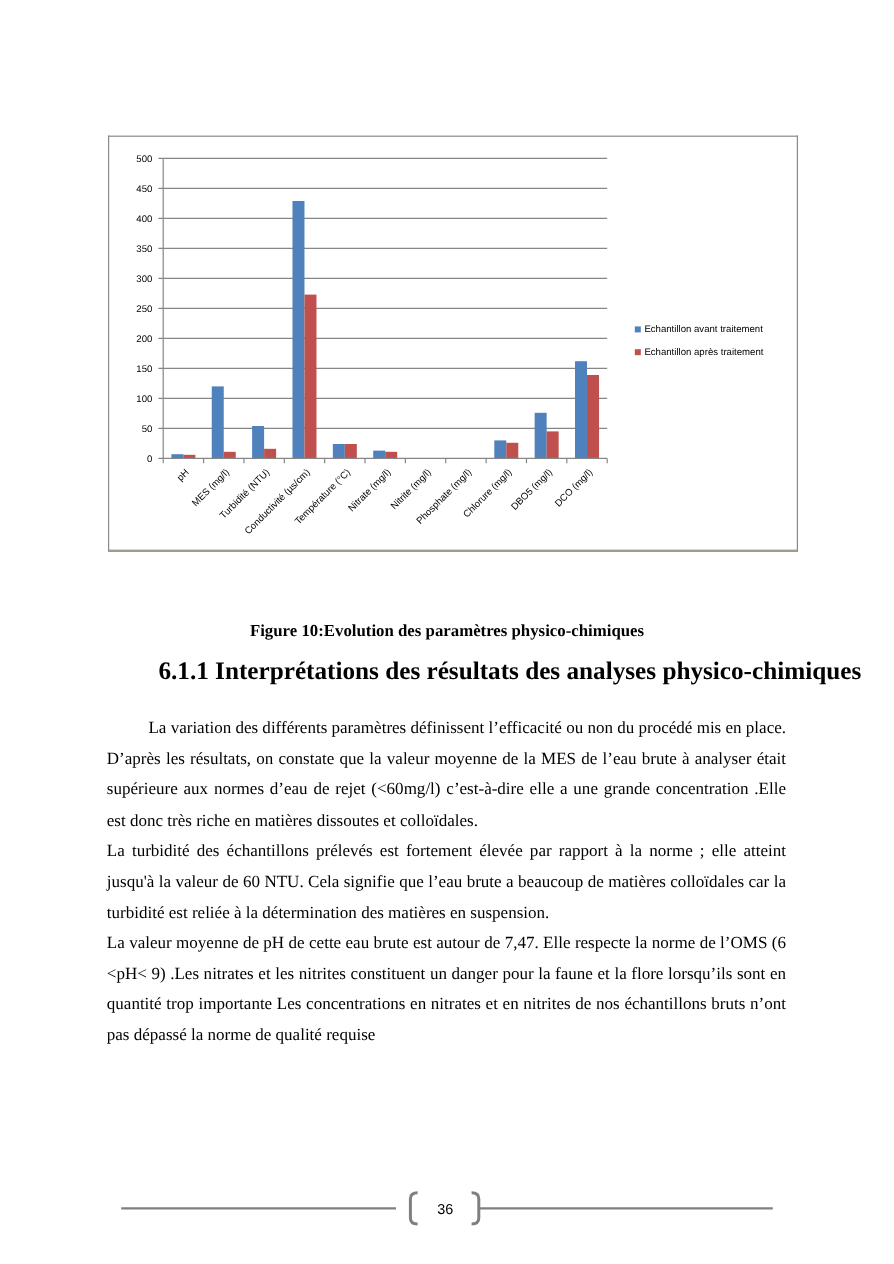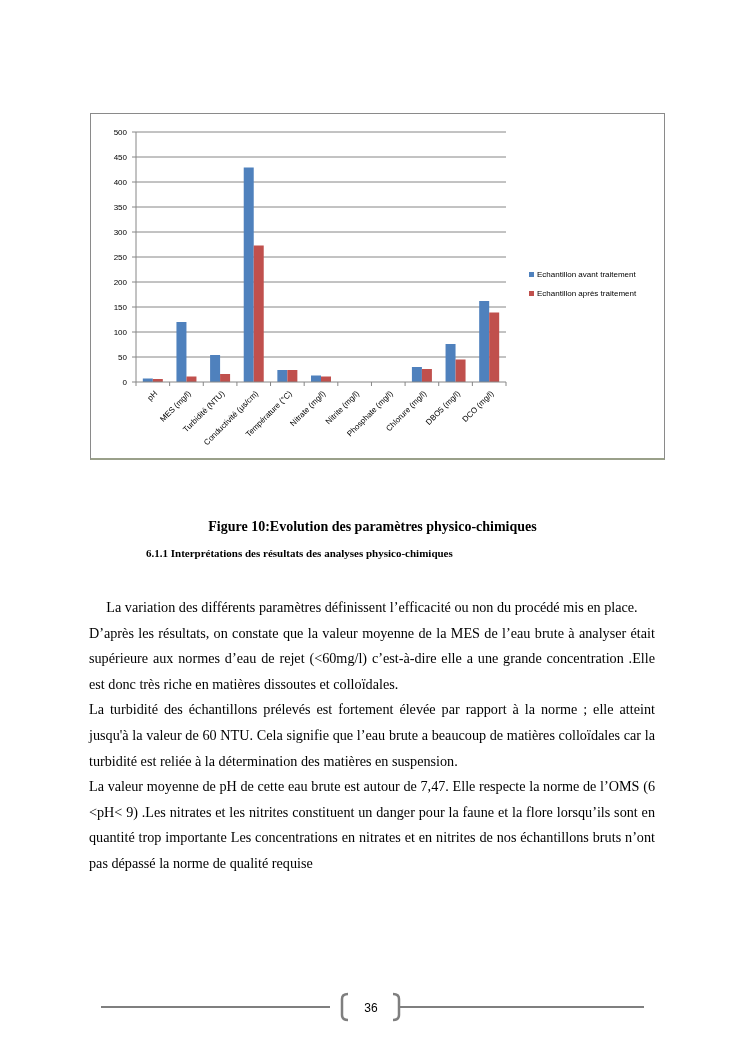--- a/index.html
+++ b/index.html
@@ -1,20 +1,20 @@
 <!DOCTYPE html>
 <html><head>
 <meta charset="utf-8">
 <style>
   html, body { margin:0; padding:0; background:#ffffff; }
   body { width:745px; height:1053px; position:relative; overflow:hidden; font-family:"Liberation Serif", serif; color:#000; }
   .chart-frame { position:absolute; left:90px; top:113px; width:575px; height:347px; border:1px solid #8a8a8a; border-bottom:2px solid #9aa08a; box-sizing:border-box; background:#fff; }
   svg text { font-family:"Liberation Sans", sans-serif; }
   .caption { position:absolute; left:0; width:745px; top:519px; text-align:center; font-weight:bold; font-size:14px; }
-  .heading { position:absolute; left:132px; top:547px; font-weight:bold; font-size:11px;margin-left:14px; }
+  .heading { position:absolute; left:132px; top:547px; font-weight:bold; font-size:21px; }
   .body-text { position:absolute; left:89px; width:566px; top:595px; font-size:14.2px; line-height:25.6px; text-align:justify; }
   .body-text p { margin:0; }
 </style>
 </head>
 <body>
 
 <div class="chart-frame">
   <svg id="chart" width="573" height="344" xmlns="http://www.w3.org/2000/svg">
     <g id="grid-layer">
         <line x1="45" y1="243" x2="415" y2="243" stroke="#868686" stroke-width="1"></line>
@@ -107,21 +107,21 @@
         <rect x="438" y="177" width="5" height="5" fill="#c0504d"></rect>
         <text x="446" y="182" font-size="8" fill="#000">Echantillon après traitement</text>
       </g>
   </svg>
 </div>
 
 <div class="caption">Figure 10:Evolution des paramètres physico-chimiques</div>
 <div class="heading">6.1.1 Interprétations des résultats des analyses physico-chimiques</div>
 
 <div class="body-text">
-  <p style="text-align:center">La variation des différents paramètres définissent l’efficacité ou non du procédé mis en place.</p>
+  <p style="text-align:right">La variation des différents paramètres définissent l’efficacité ou non du procédé mis en place.</p>
   <p>D’après les résultats, on constate que la valeur moyenne de la MES de l’eau brute à analyser était supérieure aux normes d’eau de rejet (&lt;60mg/l) c’est-à-dire elle a une grande concentration .Elle est donc très riche en matières dissoutes et colloïdales.</p>
   <p>La turbidité des échantillons prélevés est fortement élevée par rapport à la norme ; elle atteint jusqu'à la valeur de 60 NTU. Cela signifie que l’eau brute a beaucoup de matières colloïdales car la turbidité est reliée à la détermination des matières en suspension.</p>
   <p>La valeur moyenne de pH de cette eau brute est autour de 7,47. Elle respecte la norme de l’OMS (6 &lt;pH&lt; 9) .Les nitrates et les nitrites constituent un danger pour la faune et la flore lorsqu’ils sont en quantité trop importante Les concentrations en nitrates et en nitrites de nos échantillons bruts n’ont pas dépassé la norme de qualité requise</p>
 </div>
 
 <svg style="position:absolute;left:0;top:990px" width="745" height="40">
   <line x1="101" y1="17" x2="330" y2="17" stroke="#7f7f7f" stroke-width="2"></line>
   <path d="M348 4 Q342 4 342 9 L342 25 Q342 30 348 30" fill="none" stroke="#7f7f7f" stroke-width="2.5"></path>
   <path d="M393 4 Q399 4 399 9 L399 25 Q399 30 393 30" fill="none" stroke="#7f7f7f" stroke-width="2.5"></path>
   <line x1="400" y1="17" x2="644" y2="17" stroke="#7f7f7f" stroke-width="2"></line>

